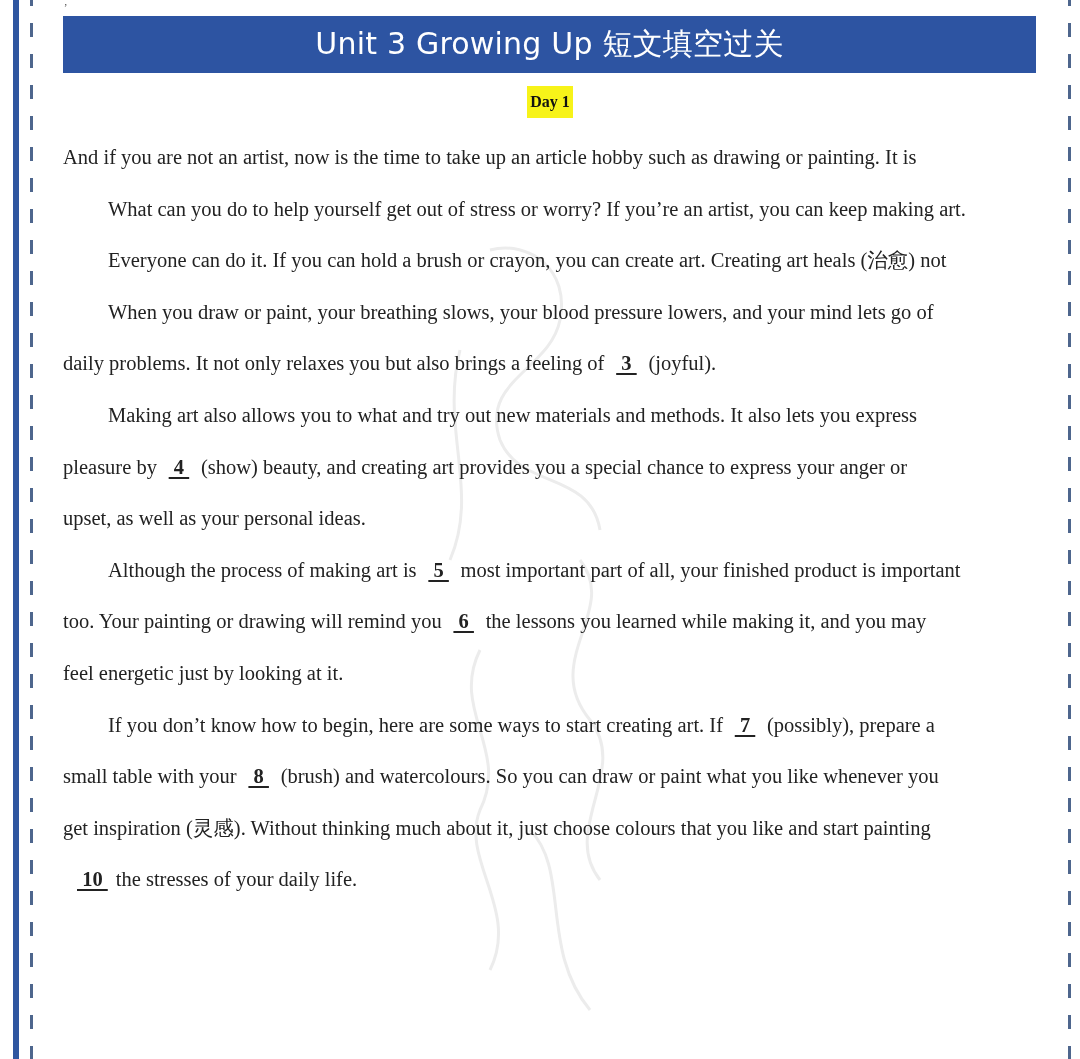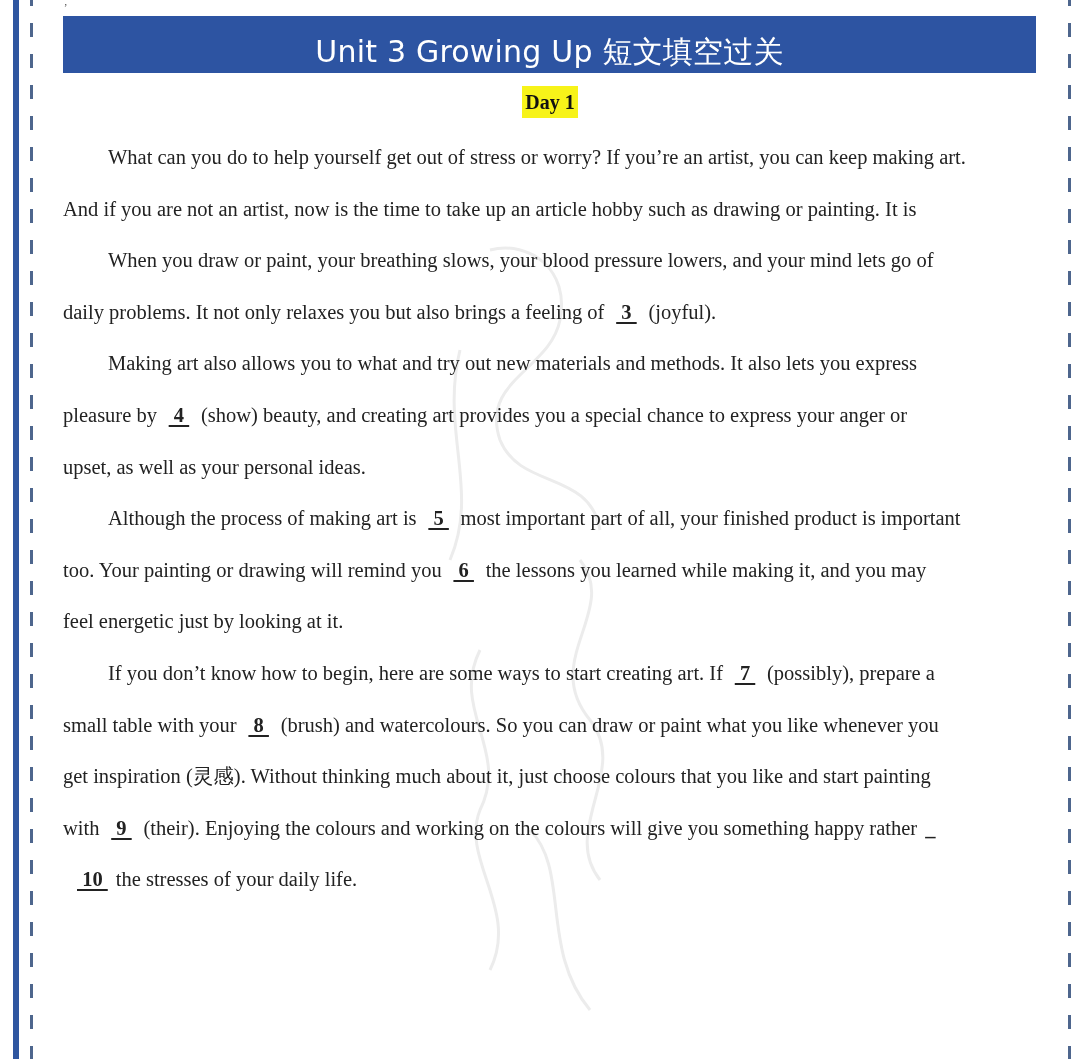--- a/index.html
+++ b/index.html
@@ -46,21 +46,21 @@
   }
 
   .title-banner {
     position: absolute;
     left: 63px;
     top: 16px;
     width: 973px;
     height: 57px;
     background: #2d54a2;
     display: flex;
-    align-items: flex-end;
+    align-items: center;
     justify-content: center;
   }
   .title-text {
     font-family: "DejaVu Sans", "Liberation Sans", sans-serif;
     color: #ffffff;
     font-size: 30px;
     letter-spacing: 0.2px;
   }
   .tick-mark {
     position: absolute;
@@ -74,21 +74,21 @@
     position: absolute;
     left: 0;
     top: 86px;
     width: 1100px;
     text-align: center;
   }
   .day-label {
     display: inline-block;
     background: #f7f319;
     font-weight: bold;
-    font-size: 20px;
+    font-size: 16px;
     padding: 1px 3px;
     line-height: 30px;
     color: #111;
   }
 
   .passage {
     position: absolute;
     left: 63px;
     top: 136px;
     width: 980px;
@@ -139,28 +139,28 @@
 
 <div class="title-banner">
   <span class="title-text">Unit 3 Growing Up  短文填空过关</span>
 </div>
 
 <div class="day-wrap">
   <span class="day-label">Day 1</span>
 </div>
 
 <div class="passage" id="passage">
+    <div class="line"><span>And if you are not an artist, now is the time to take up an article hobby such as drawing or painting. It is</span></div>
     <div class="line indent"><span>What can you do to help yourself get out of stress or worry? If you’re an artist, you can keep making art.</span></div>
-    <div class="line"><span>And if you are not an artist, now is the time to take up an article hobby such as drawing or painting. It is</span></div>
+    <div class="line indent"><span>Everyone can do it. If you can hold a brush or crayon, you can create art. Creating art heals (治愈) not</span></div>
     <div class="line indent"><span>When you draw or paint, your breathing slows, your blood pressure lowers, and your mind lets go of</span></div>
     <div class="line"><span>daily problems. It not only relaxes you but also brings a feeling of</span><span class="blank"> 3 </span><span>(joyful).</span></div>
     <div class="line indent"><span>Making art also allows you to what and try out new materials and methods. It also lets you express</span></div>
     <div class="line"><span>pleasure by</span><span class="blank"> 4 </span><span>(show) beauty, and creating art provides you a special chance to express your anger or</span></div>
     <div class="line"><span>upset, as well as your personal ideas.</span></div>
     <div class="line indent"><span>Although the process of making art is</span><span class="blank"> 5 </span><span>most important part of all, your finished product is important</span></div>
     <div class="line"><span>too. Your painting or drawing will remind you</span><span class="blank"> 6 </span><span>the lessons you learned while making it, and you may</span></div>
     <div class="line"><span>feel energetic just by looking at it.</span></div>
     <div class="line indent"><span>If you don’t know how to begin, here are some ways to start creating art. If</span><span class="blank"> 7 </span><span>(possibly), prepare a</span></div>
     <div class="line"><span>small table with your</span><span class="blank"> 8 </span><span>(brush) and watercolours. So you can draw or paint what you like whenever you</span></div>
     <div class="line"><span>get inspiration (灵感). Without thinking much about it, just choose colours that you like and start painting</span></div>
-    <div class="line"><span>with</span><span class="blank"> 9 </span><span>(their). Enjoying the colours and working on the colours will give you something happy rather</span><span class="blank-trail">_</span></div>
     <div class="line"><span class="blank blank-start"> 10 </span><span>the stresses of your daily life.</span></div>
   </div>
 
 </body></html>

